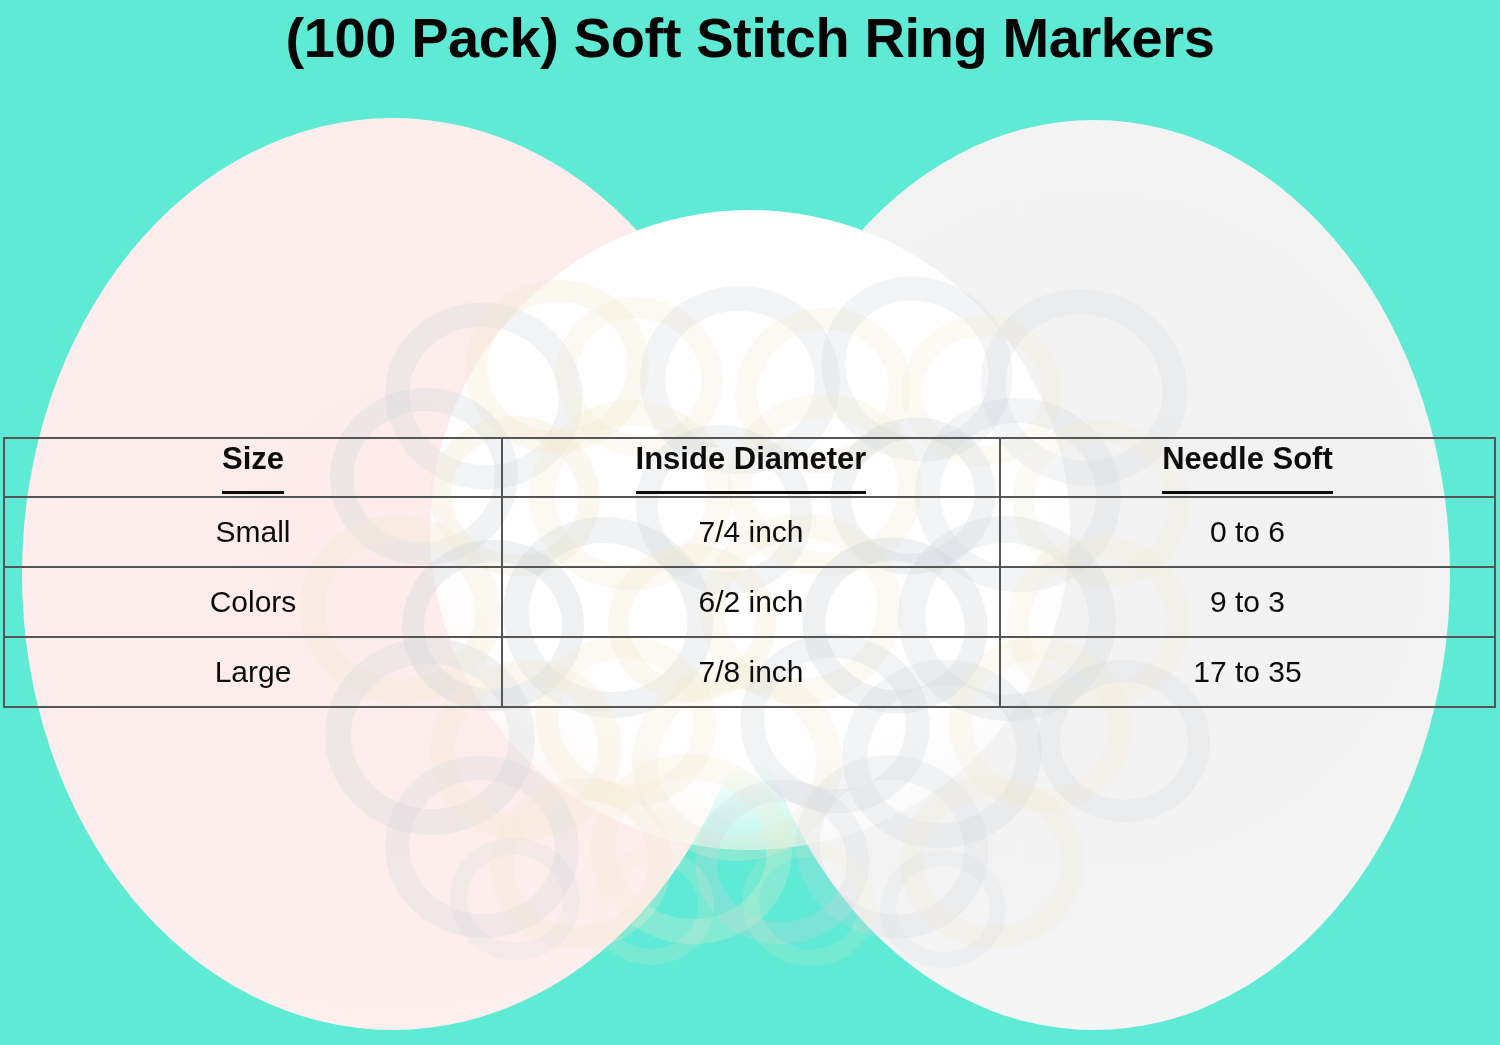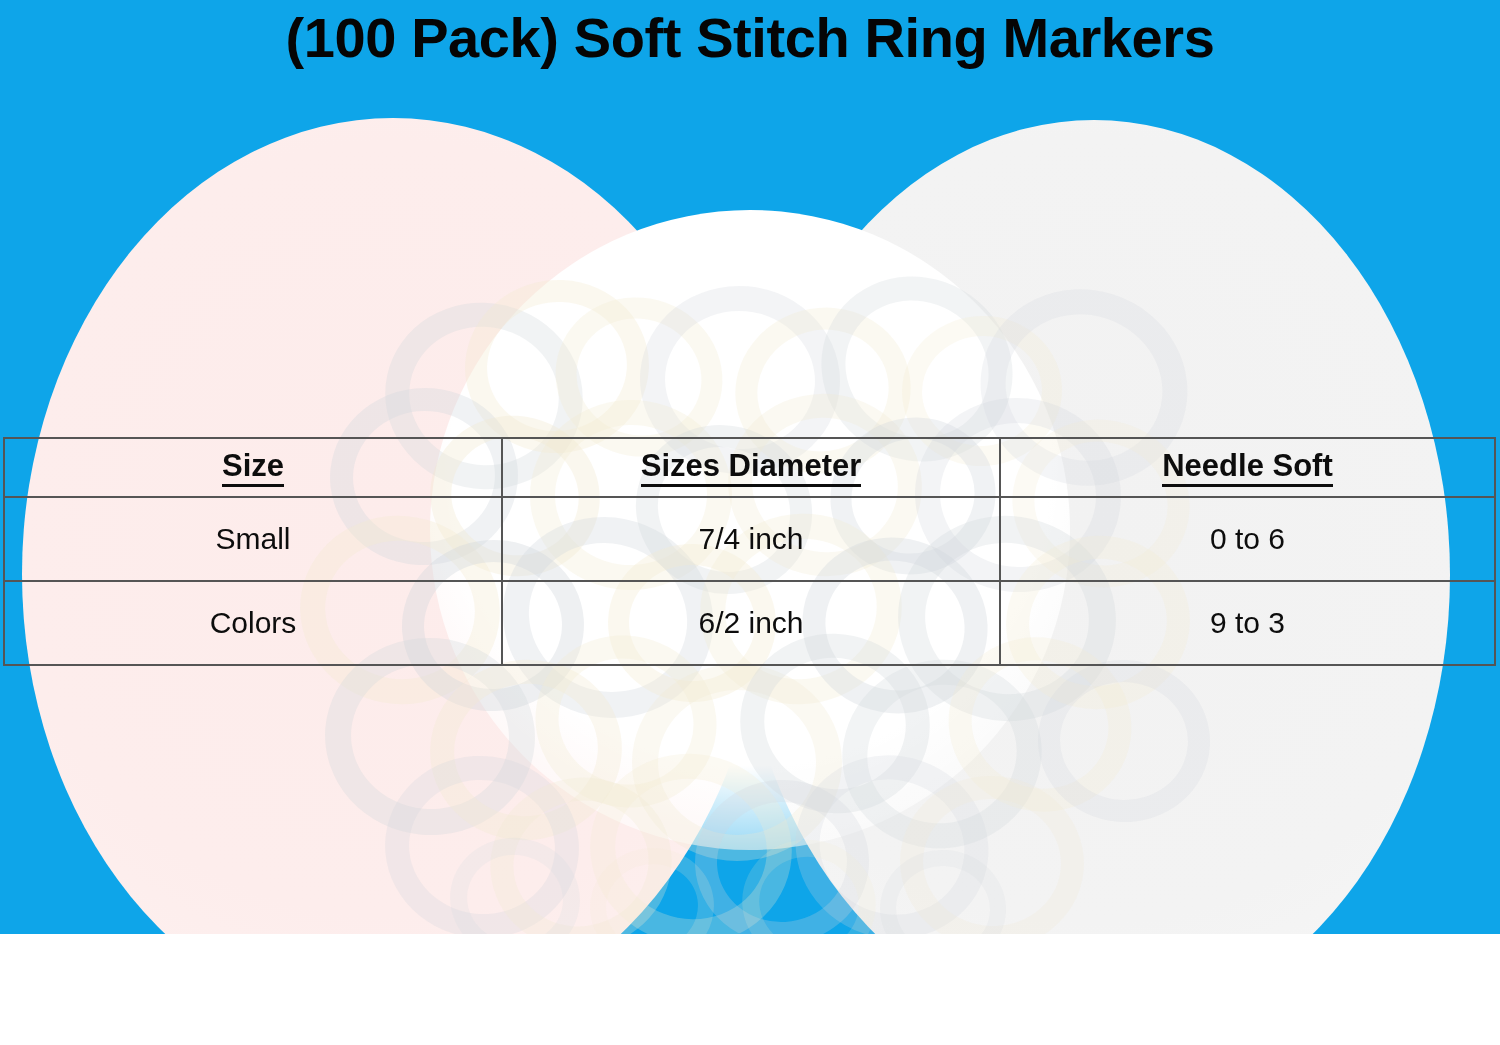--- a/index.html
+++ b/index.html
@@ -11,22 +11,22 @@
     width: 1500px;
     height: 1045px;
     overflow: hidden;
     font-family: "Liberation Sans", sans-serif;
     position: relative;
   }
 
   #stage {
     position: relative;
     width: 1500px;
-    height: 934px;
-    background: #0ea5e9;
+    height: 1045px;
+    background: #5eead4;
     overflow: hidden;
   }
 
   
   .bg-layer {
     position: absolute;
     inset: 0;
     overflow: hidden;
     pointer-events: none;
   }
@@ -111,29 +111,29 @@
     background: transparent;
   }
   .size-table thead th {
     height: 57px;
     font-size: 31px;
     font-weight: bold;
     padding: 0;
   }
   .size-table thead th span {
     border-bottom: 3px solid #0d0d0d;
-    padding-bottom: 1px;
+    padding-bottom: 15px;
     display: inline-block;
     line-height: 34px;
   }
   .size-table tbody td {
     height: 58px;
     font-size: 30px;
     font-weight: normal;
-    padding: 12px;
+    padding: 5px;
   }
 </style>
 </head>
 <body>
 
 <div id="stage">
 
   <div class="bg-layer">
     <div class="wash-circle wash-pink"></div>
     <div class="wash-circle wash-gray"></div>
@@ -190,31 +190,36 @@
 
   <table class="size-table">
     <colgroup>
       <col class="c-size">
       <col class="c-diameter">
       <col class="c-needle">
     </colgroup>
     <thead>
       <tr>
         <th><span>Size</span></th>
-        <th><span>Sizes Diameter</span></th>
+        <th><span>Inside Diameter</span></th>
         <th><span>Needle Soft</span></th>
       </tr>
     </thead>
     <tbody>
       <tr>
         <td>Small</td>
         <td>7/4 inch</td>
         <td>0 to 6</td>
       </tr>
       <tr>
         <td>Colors</td>
         <td>6/2 inch</td>
         <td>9 to 3</td>
       </tr>
+      <tr>
+        <td>Large</td>
+        <td>7/8 inch</td>
+        <td>17 to 35</td>
+      </tr>
     </tbody>
   </table>
 
 </div>
 
 </body></html>

